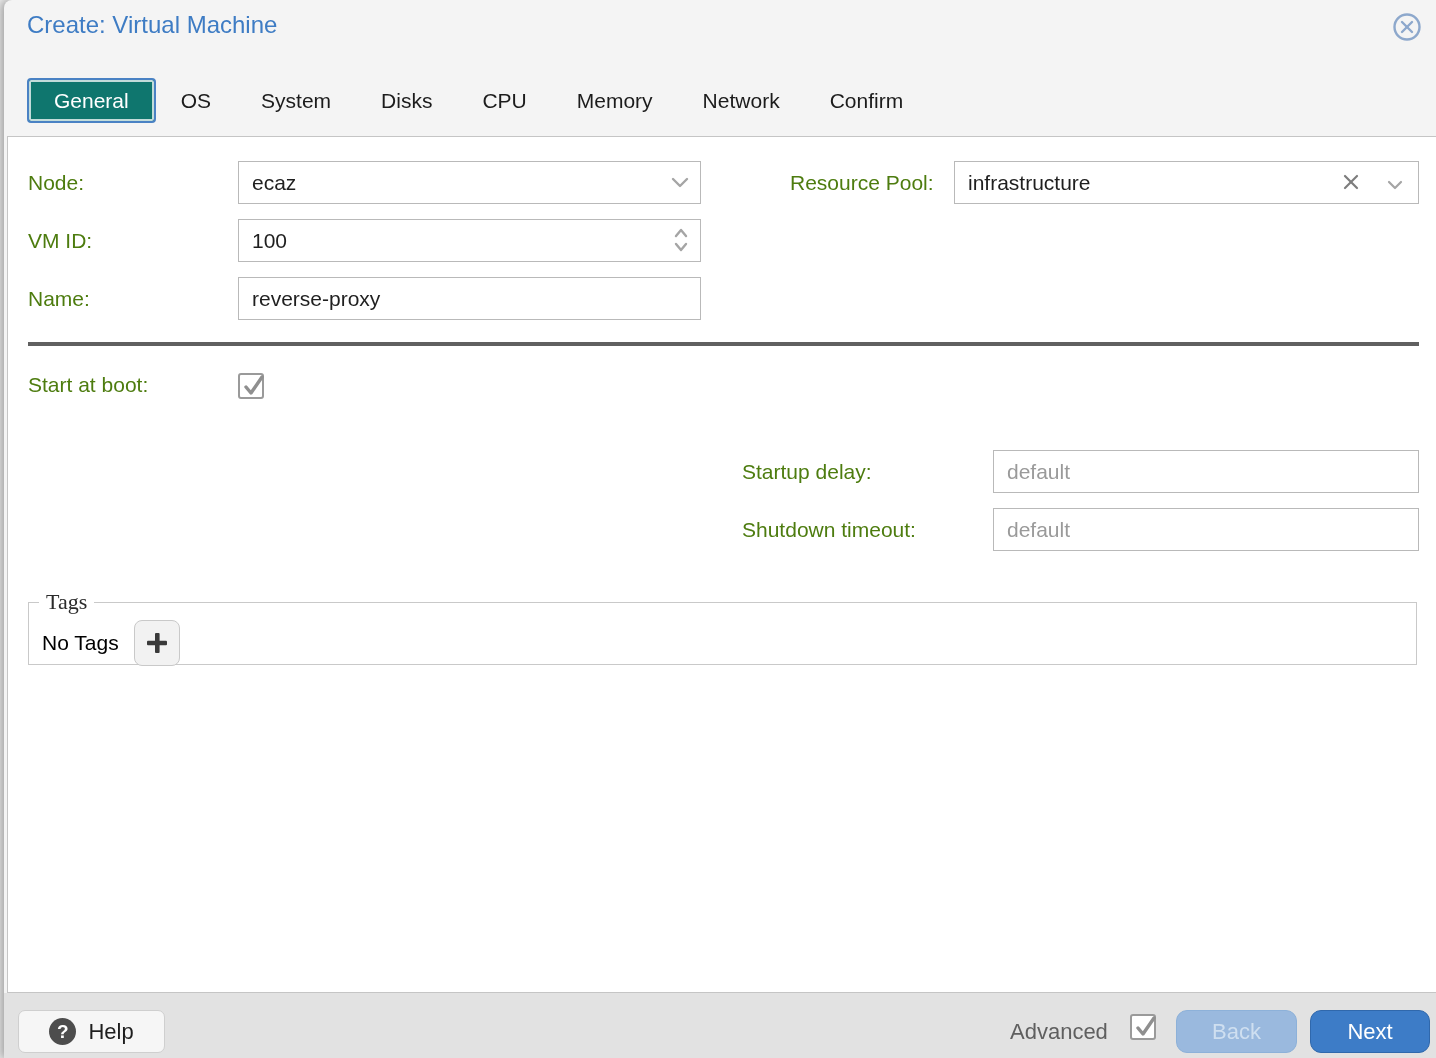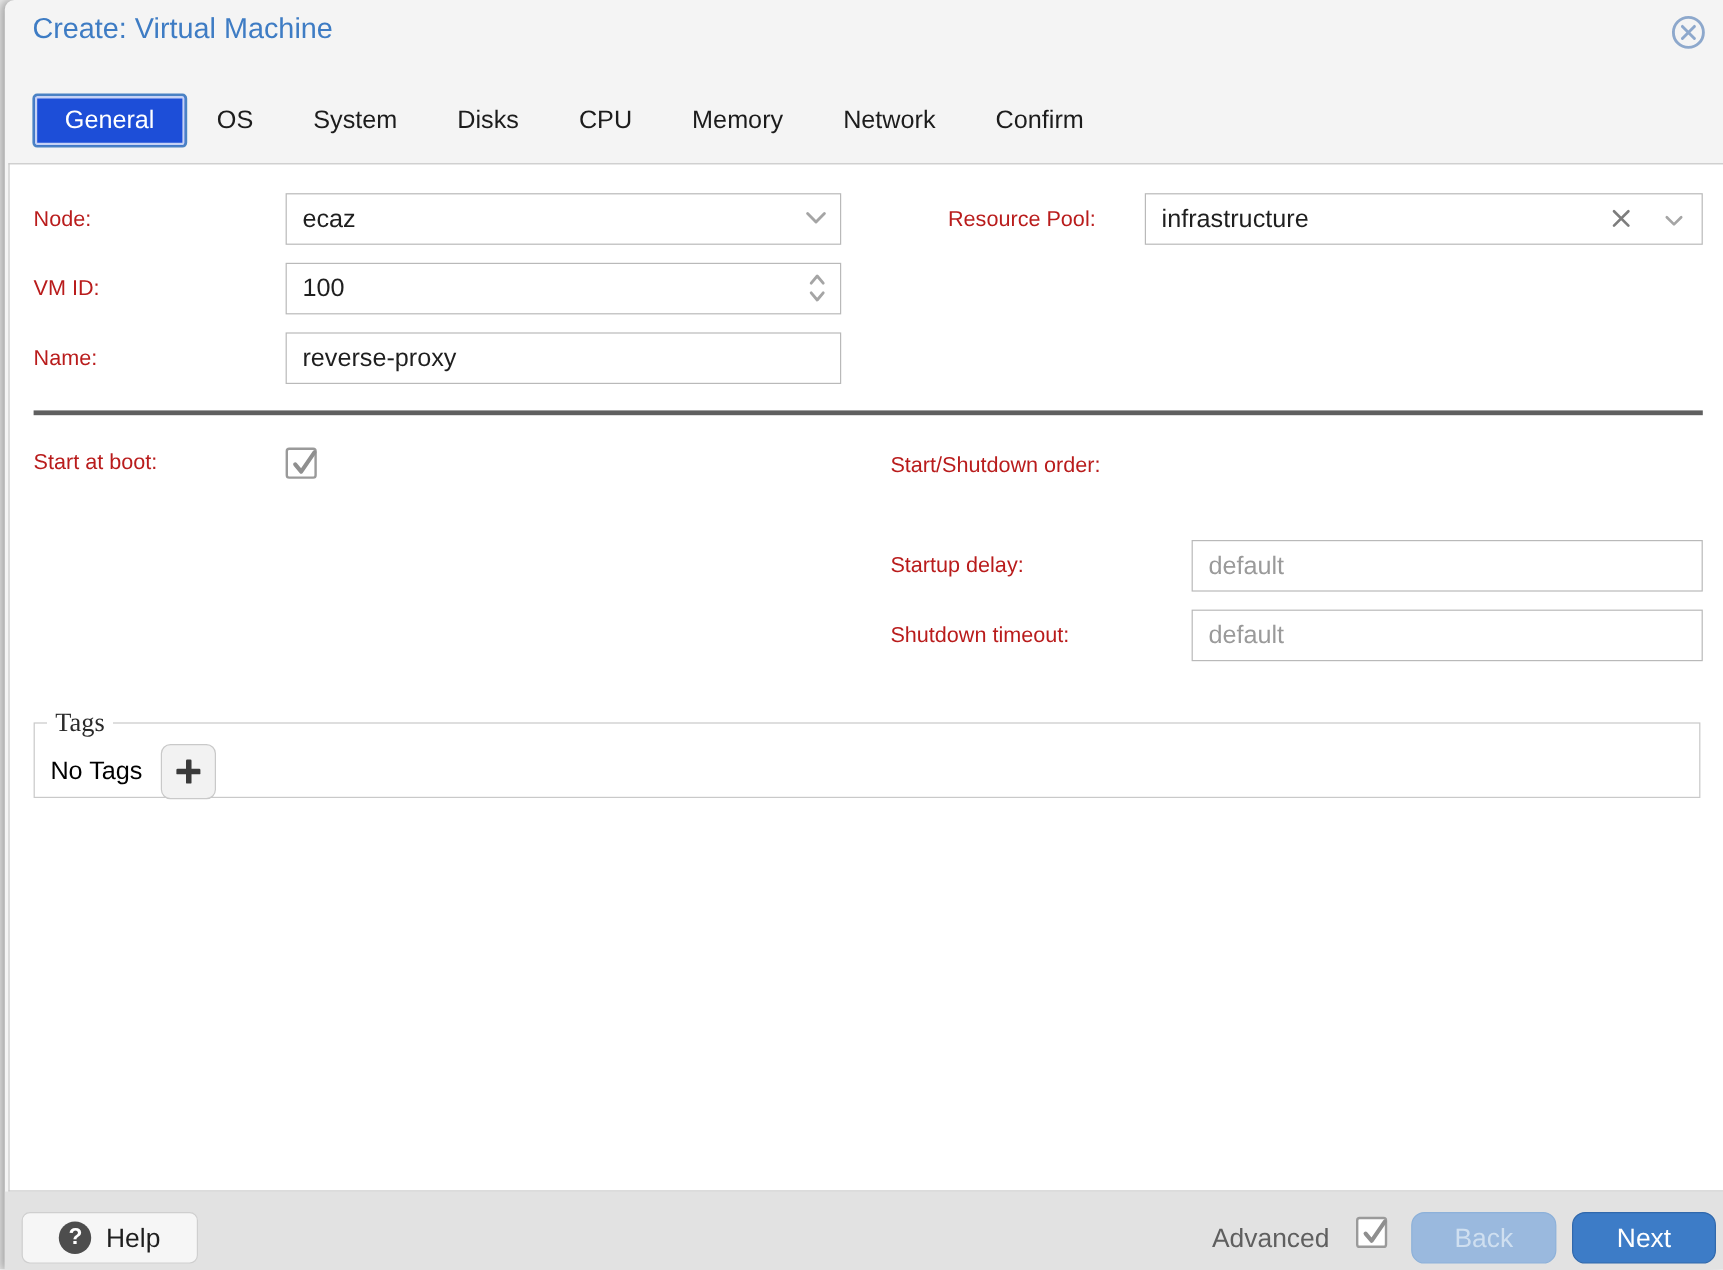--- a/index.html
+++ b/index.html
@@ -24,33 +24,33 @@
   }
   .close-btn { position:absolute; right:14px; top:12px; width:30px; height:30px; cursor:pointer; }
 
   
   .tabs { position:absolute; left:23px; top:78px; height:45px; display:flex; }
   .tab {
     height:45px; line-height:45px; padding:0 25px;
     font-size:21px; color:#1c1c1c; cursor:pointer; border-radius:4px;
   }
   .tab.active {
-    background:#1d4ed8; color:#fff;
+    background:#0f766e; color:#fff;
     border:2px solid #4a82c4;
     box-shadow:inset 0 0 0 2px rgba(255,255,255,.75);
     line-height:41px;
   }
 
   
   .panel {
     position:absolute; left:3px; top:136px; width:1429px; height:857px;
     background:#fff; border:1px solid #c5c5c5; border-right:none;
   }
   .fld-label {
-    position:absolute; font-size:18px; color:#b91c1c; line-height:43px; white-space:nowrap;
+    position:absolute; font-size:21px; color:#4d7c0f; line-height:43px; white-space:nowrap;
   }
   .fld-label.wrap { white-space:normal; line-height:30px; }
   .tf {
     position:absolute; height:43px; border:1px solid #b9b9b9; background:#fff;
     font-family:inherit; font-size:21px; color:#1f1f1f; padding:0 40px 0 13px; outline:none;
   }
   .tf::placeholder { color:#9a9a9a; opacity:1; }
   .tf.plain { }
   .trigger { position:absolute; pointer-events:auto; cursor:pointer; }
 
@@ -165,21 +165,20 @@
 
       <div class="separator"></div>
 
       <div class="fld-label" style="left:20px; top:231px; line-height:34px;">Start at boot:</div>
       <div class="checkbox checked" style="left:230px; top:236px;">
         <svg width="30" height="30" viewBox="0 0 30 30">
           <polyline points="8,17 13,23 24,7" fill="none" stroke="#8f8f8f" stroke-width="3.4" stroke-linecap="round" stroke-linejoin="round"></polyline>
         </svg>
       </div>
 
-      <div class="fld-label wrap" style="left:734px; top:235px; width:215px;">Start/Shutdown order:</div>
 
       <div class="fld-label" style="left:734px; top:313px;">Startup delay:</div>
       <input class="tf plain" style="left: 985px; top: 313px; width: 426px;" placeholder="default">
 
       <div class="fld-label" style="left:734px; top:371px;">Shutdown timeout:</div>
       <input class="tf plain" style="left: 985px; top: 371px; width: 426px;" placeholder="default">
 
       <fieldset class="tags-fieldset">
         <legend>Tags</legend>
         <div class="tags-row">

